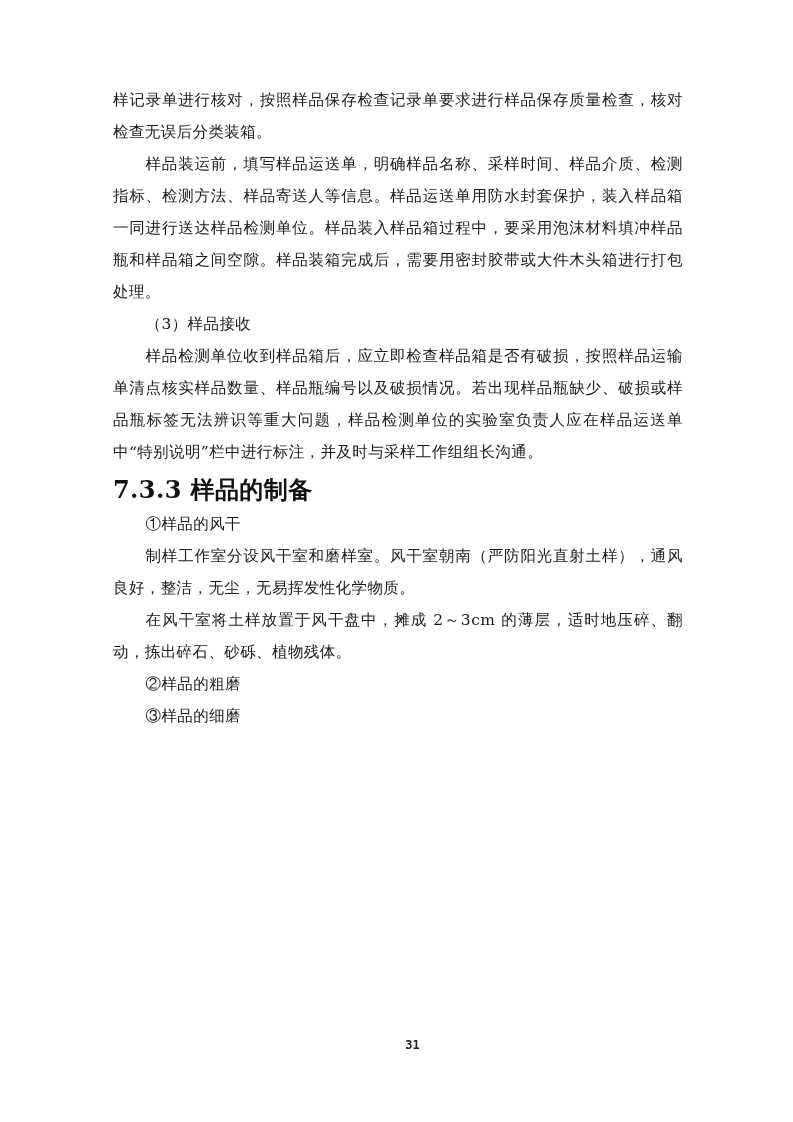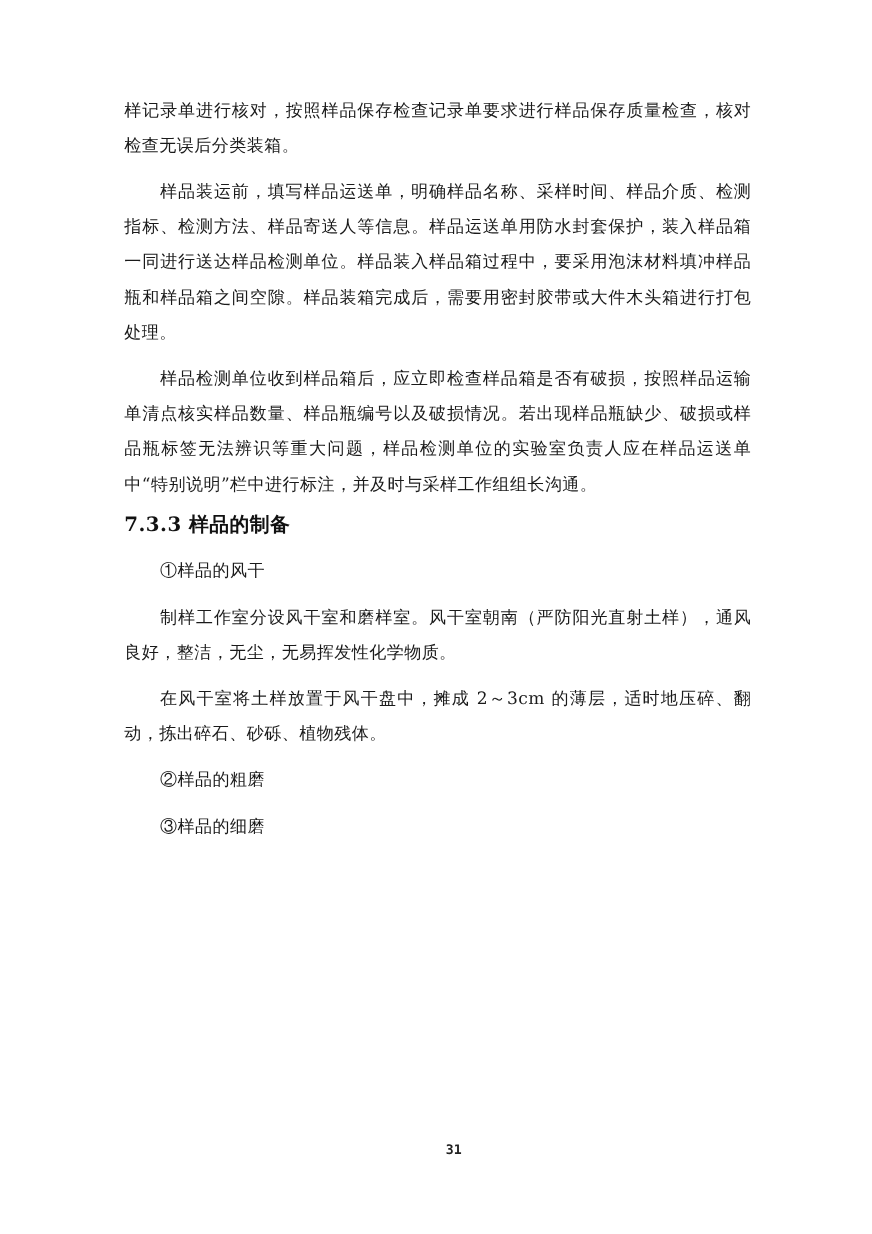--- a/index.html
+++ b/index.html
@@ -26,25 +26,24 @@
     margin: 0;
     font-size: 15.5px;
     line-height: 32px;
     letter-spacing: 0.4px;
     color: #1a1a1a;
     text-align: justify;
     text-justify: inter-ideograph;
   }
   .para.indent {
     text-indent: 2.1em;
-    margin-top: 10px;
   }
   .section-heading {
     margin: 7px 0 3px 0;
-    font-size: 18px;
+    font-size: 24px;
     font-weight: 700;
     line-height: 30px;
     letter-spacing: 0.4px;
     color: #111111;
     text-align: left;
   }
   .page-footer {
     position: absolute;
     left: 16px;
     top: 1038px;
@@ -56,20 +55,21 @@
     font-family: "DejaVu Sans Mono", "Liberation Mono", monospace;
   }
 </style>
 </head>
 <body>
 
 <div class="page">
   <div class="doc-body">
     <p class="para">样记录单进行核对，按照样品保存检查记录单要求进行样品保存质量检查，核对检查无误后分类装箱。</p>
     <p class="para indent">样品装运前，填写样品运送单，明确样品名称、采样时间、样品介质、检测指标、检测方法、样品寄送人等信息。样品运送单用防水封套保护，装入样品箱一同进行送达样品检测单位。样品装入样品箱过程中，要采用泡沫材料填冲样品瓶和样品箱之间空隙。样品装箱完成后，需要用密封胶带或大件木头箱进行打包处理。</p>
+    <p class="para indent">（3）样品接收</p>
     <p class="para indent">样品检测单位收到样品箱后，应立即检查样品箱是否有破损，按照样品运输单清点核实样品数量、样品瓶编号以及破损情况。若出现样品瓶缺少、破损或样品瓶标签无法辨识等重大问题，样品检测单位的实验室负责人应在样品运送单中“特别说明”栏中进行标注，并及时与采样工作组组长沟通。</p>
     <h2 class="section-heading">7.3.3 样品的制备</h2>
     <p class="para indent">①样品的风干</p>
     <p class="para indent">制样工作室分设风干室和磨样室。风干室朝南（严防阳光直射土样），通风良好，整洁，无尘，无易挥发性化学物质。</p>
     <p class="para indent">在风干室将土样放置于风干盘中，摊成 2～3cm 的薄层，适时地压碎、翻动，拣出碎石、砂砾、植物残体。</p>
     <p class="para indent">②样品的粗磨</p>
     <p class="para indent">③样品的细磨</p>
   </div>
   <div class="page-footer">31</div>
 </div>

